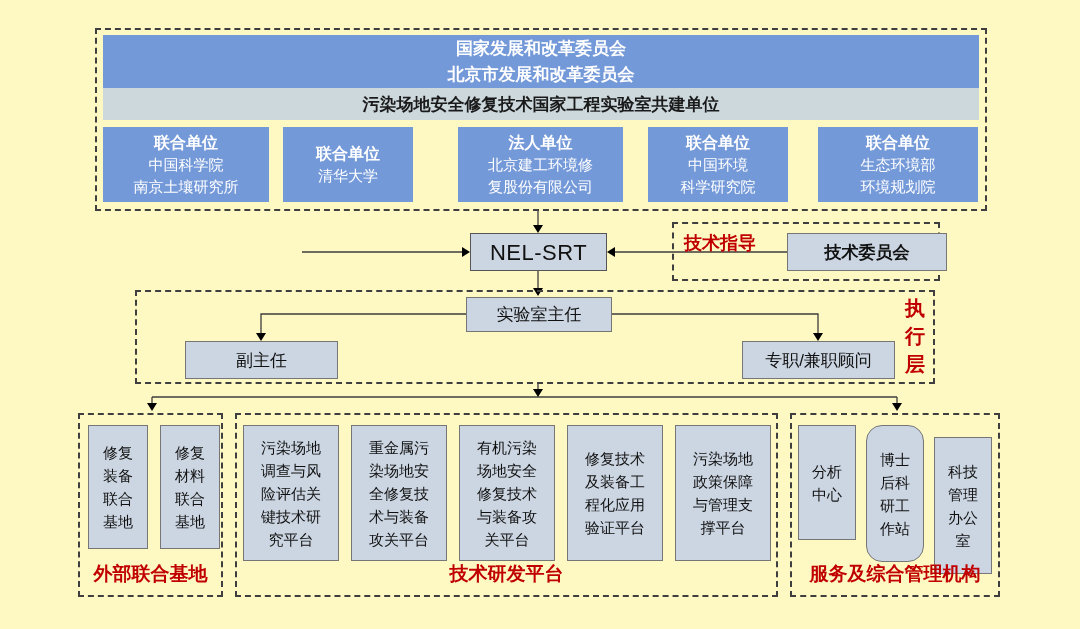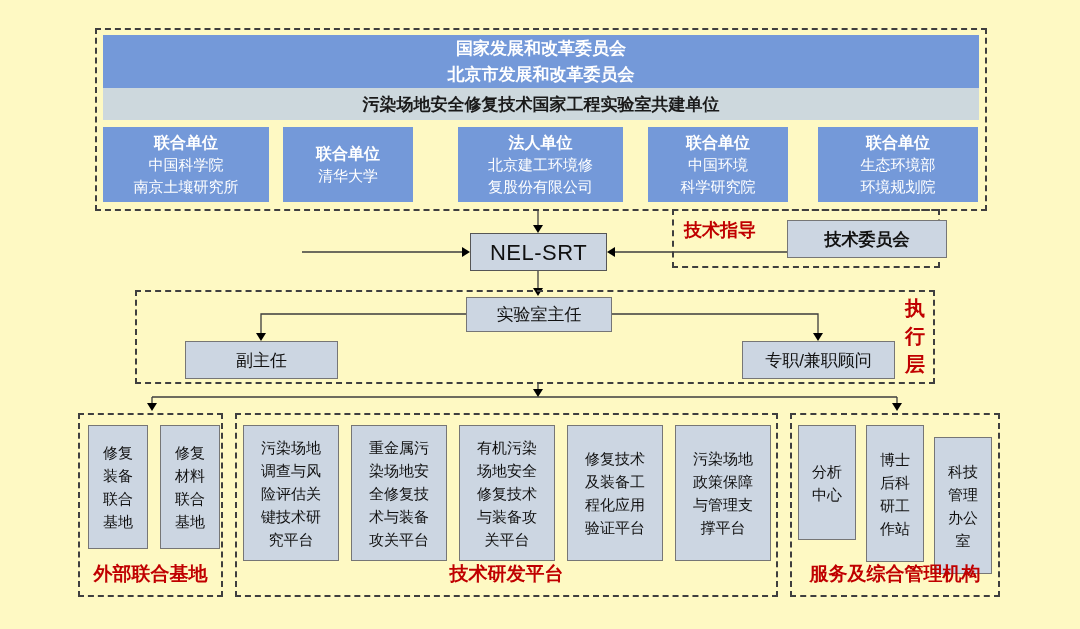--- a/index.html
+++ b/index.html
@@ -93,21 +93,21 @@
     <div class="bluebox" style="left:721px;top:97px;width:160px;height:75px;">
       <span class="role">联合单位</span>
       <span class="uname">生态环境部
 环境规划院</span>
     </div>
   </div>
 
 
   <div class="gbox nel" style="left:470px;top:233px;width:137px;height:38px;">NEL-SRT</div>
 
-  <div class="dashed" style="left:672px;top:209px;width:268px;height:59px;">
+  <div class="dashed" style="left:672px;top:222px;width:268px;height:59px;">
     <div class="redlbl" style="left:10px;top:6px;">技术指导</div>
     <div class="gbox" style="left:113px;top:9px;width:160px;height:38px;font-weight:bold;">技术委员会</div>
   </div>
 
   <div class="dashed" style="left:135px;top:290px;width:800px;height:94px;">
     <div class="gbox" style="left:329px;top:5px;width:146px;height:35px;">实验室主任</div>
     <div class="gbox" style="left:48px;top:49px;width:153px;height:38px;">副主任</div>
     <div class="gbox" style="left:605px;top:49px;width:153px;height:38px;">专职/兼职顾问</div>
     <div class="redlbl" style="right:8px;top:2px;font-size:20px;line-height:28px;text-align:center;">执
 行
@@ -149,21 +149,21 @@
     <div class="gbox small" style="left:438px;top:10px;width:96px;height:136px;">污染场地
 政策保障
 与管理支
 撑平台</div>
     <div class="redlbl center" style="bottom:8px;font-size:19px;">技术研发平台</div>
   </div>
 
   <div class="dashed" style="left:790px;top:413px;width:210px;height:184px;">
     <div class="gbox small" style="left:6px;top:10px;width:58px;height:115px;">分析
 中心</div>
-    <div class="gbox small" style="left:74px;top:10px;width:58px;height:137px;">博士
+    <div class="gbox small" style="left:74px;top:10px;width:58px;height:137px;border-radius:16px;">博士
 后科
 研工
 作站</div>
     <div class="gbox small" style="left:142px;top:22px;width:58px;height:137px;">科技
 管理
 办公
 室</div>
     <div class="redlbl center" style="bottom:8px;font-size:19px;">服务及综合管理机构</div>
   </div>
 

